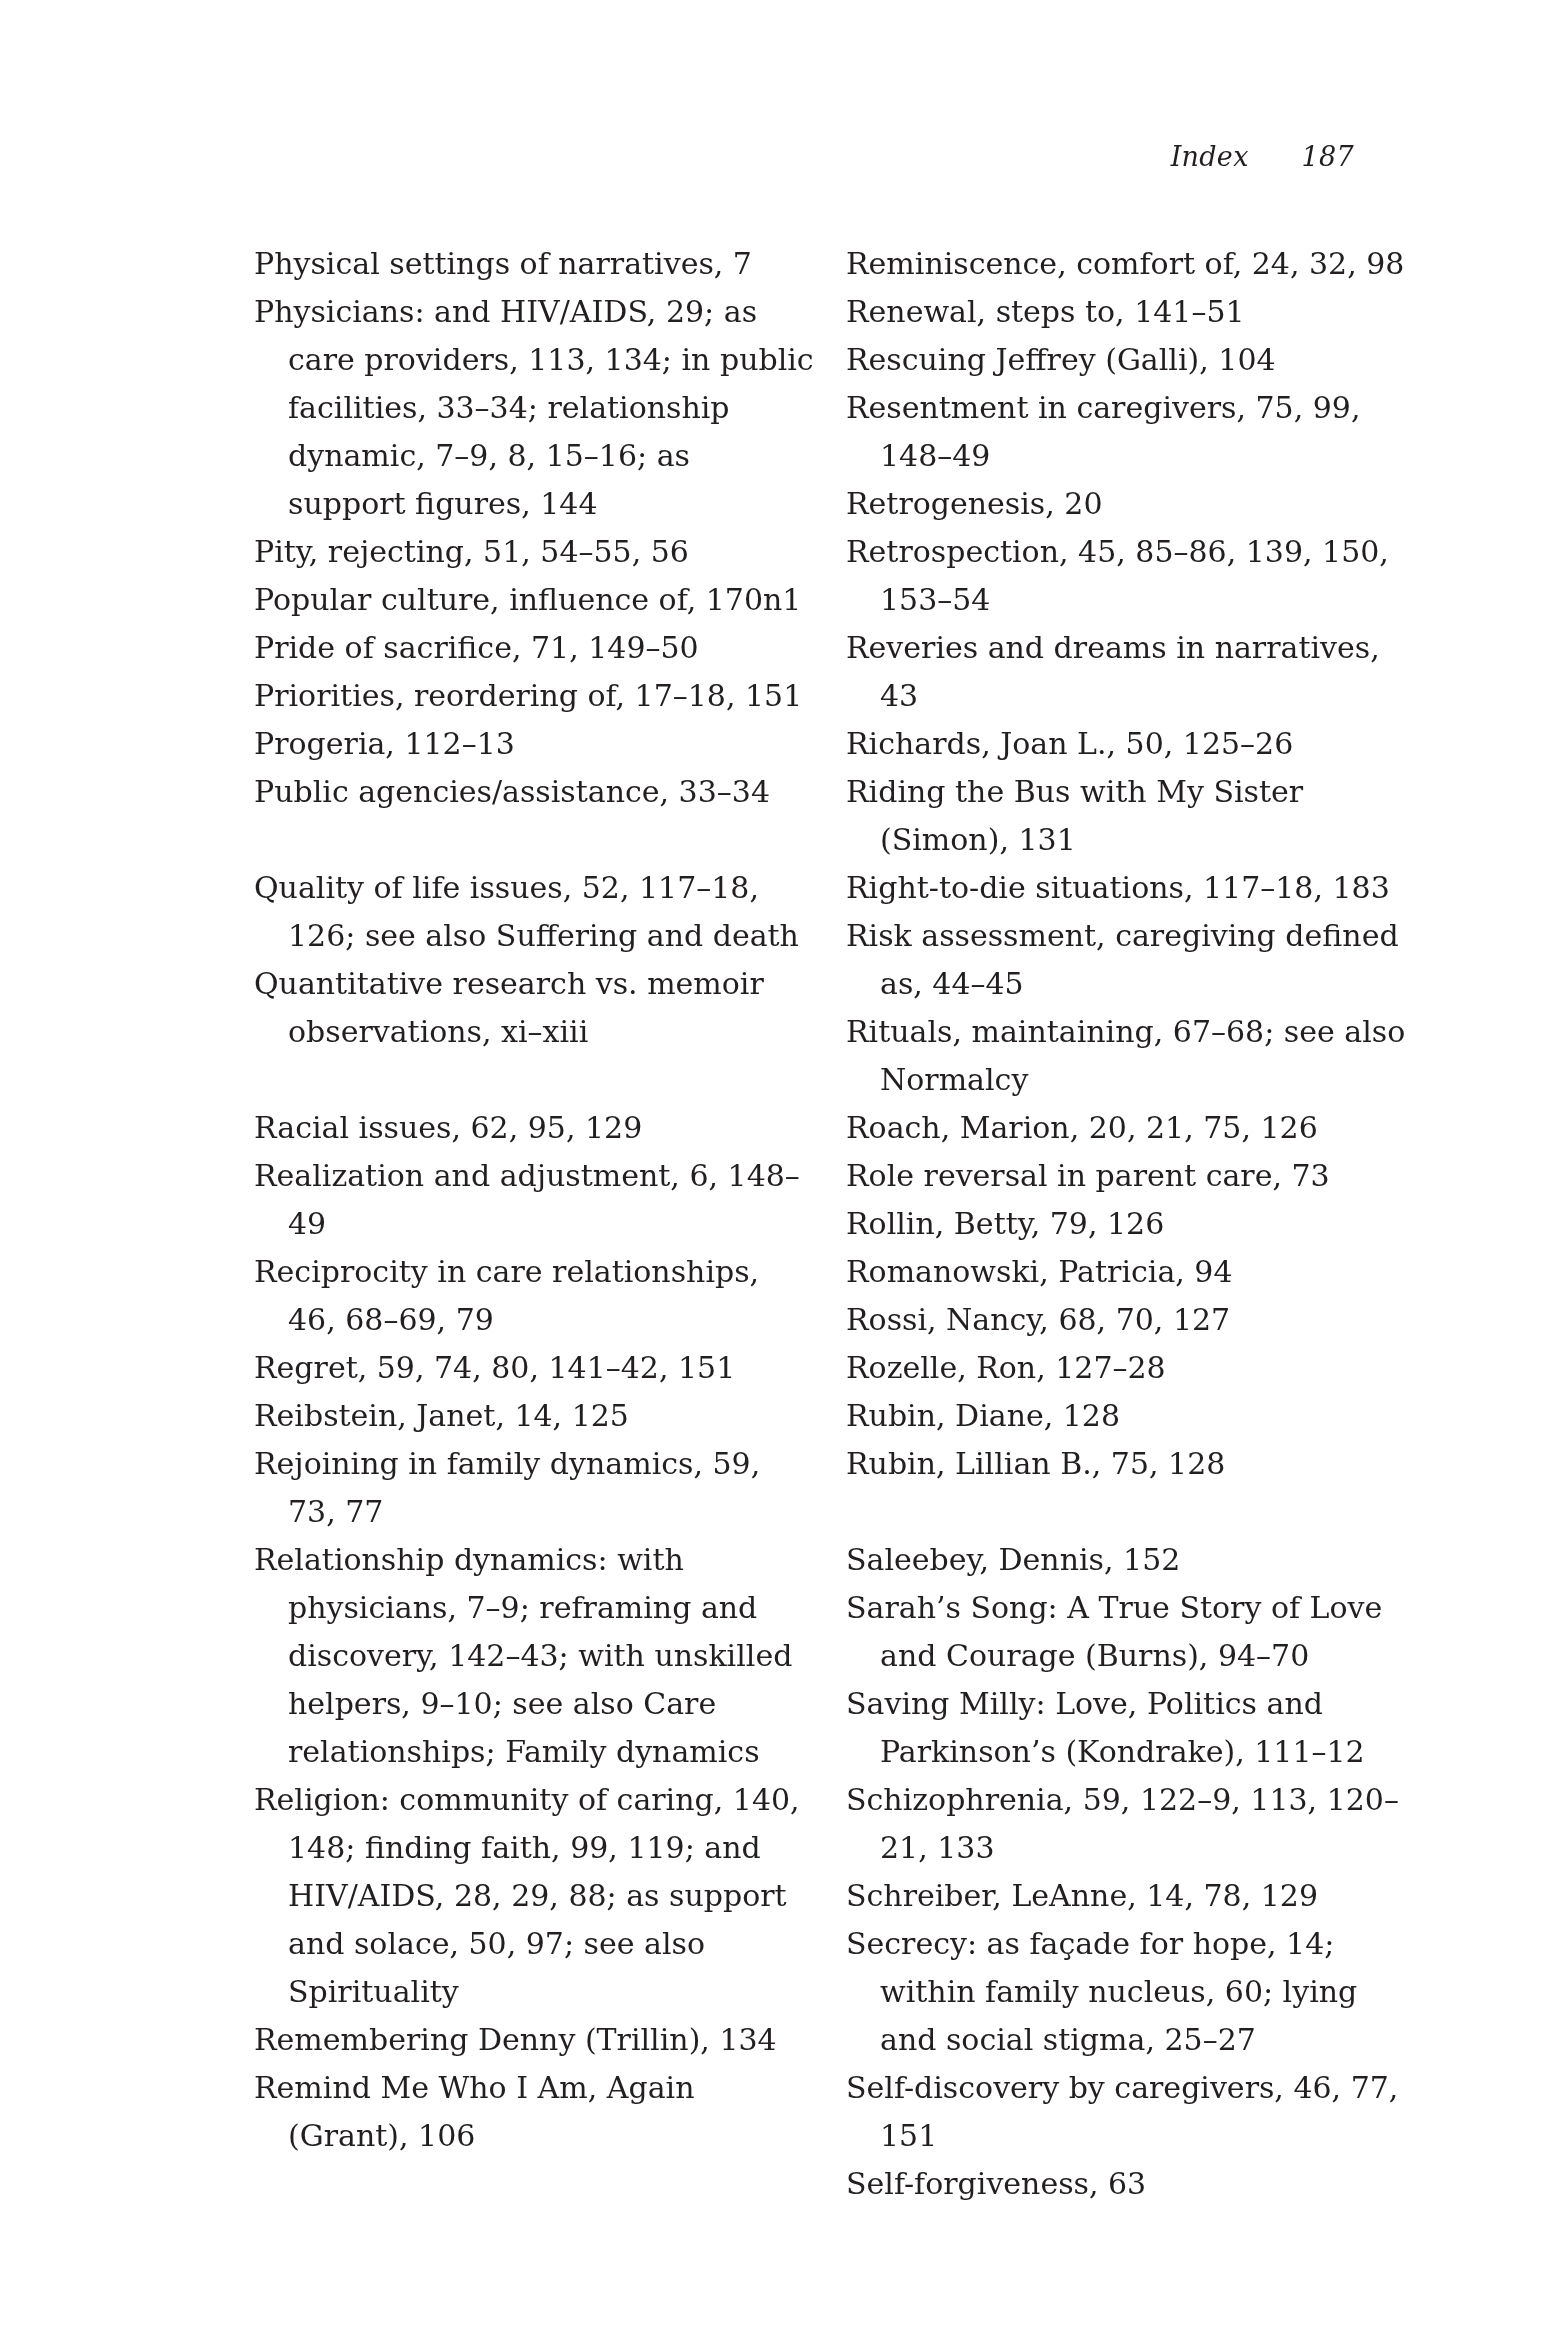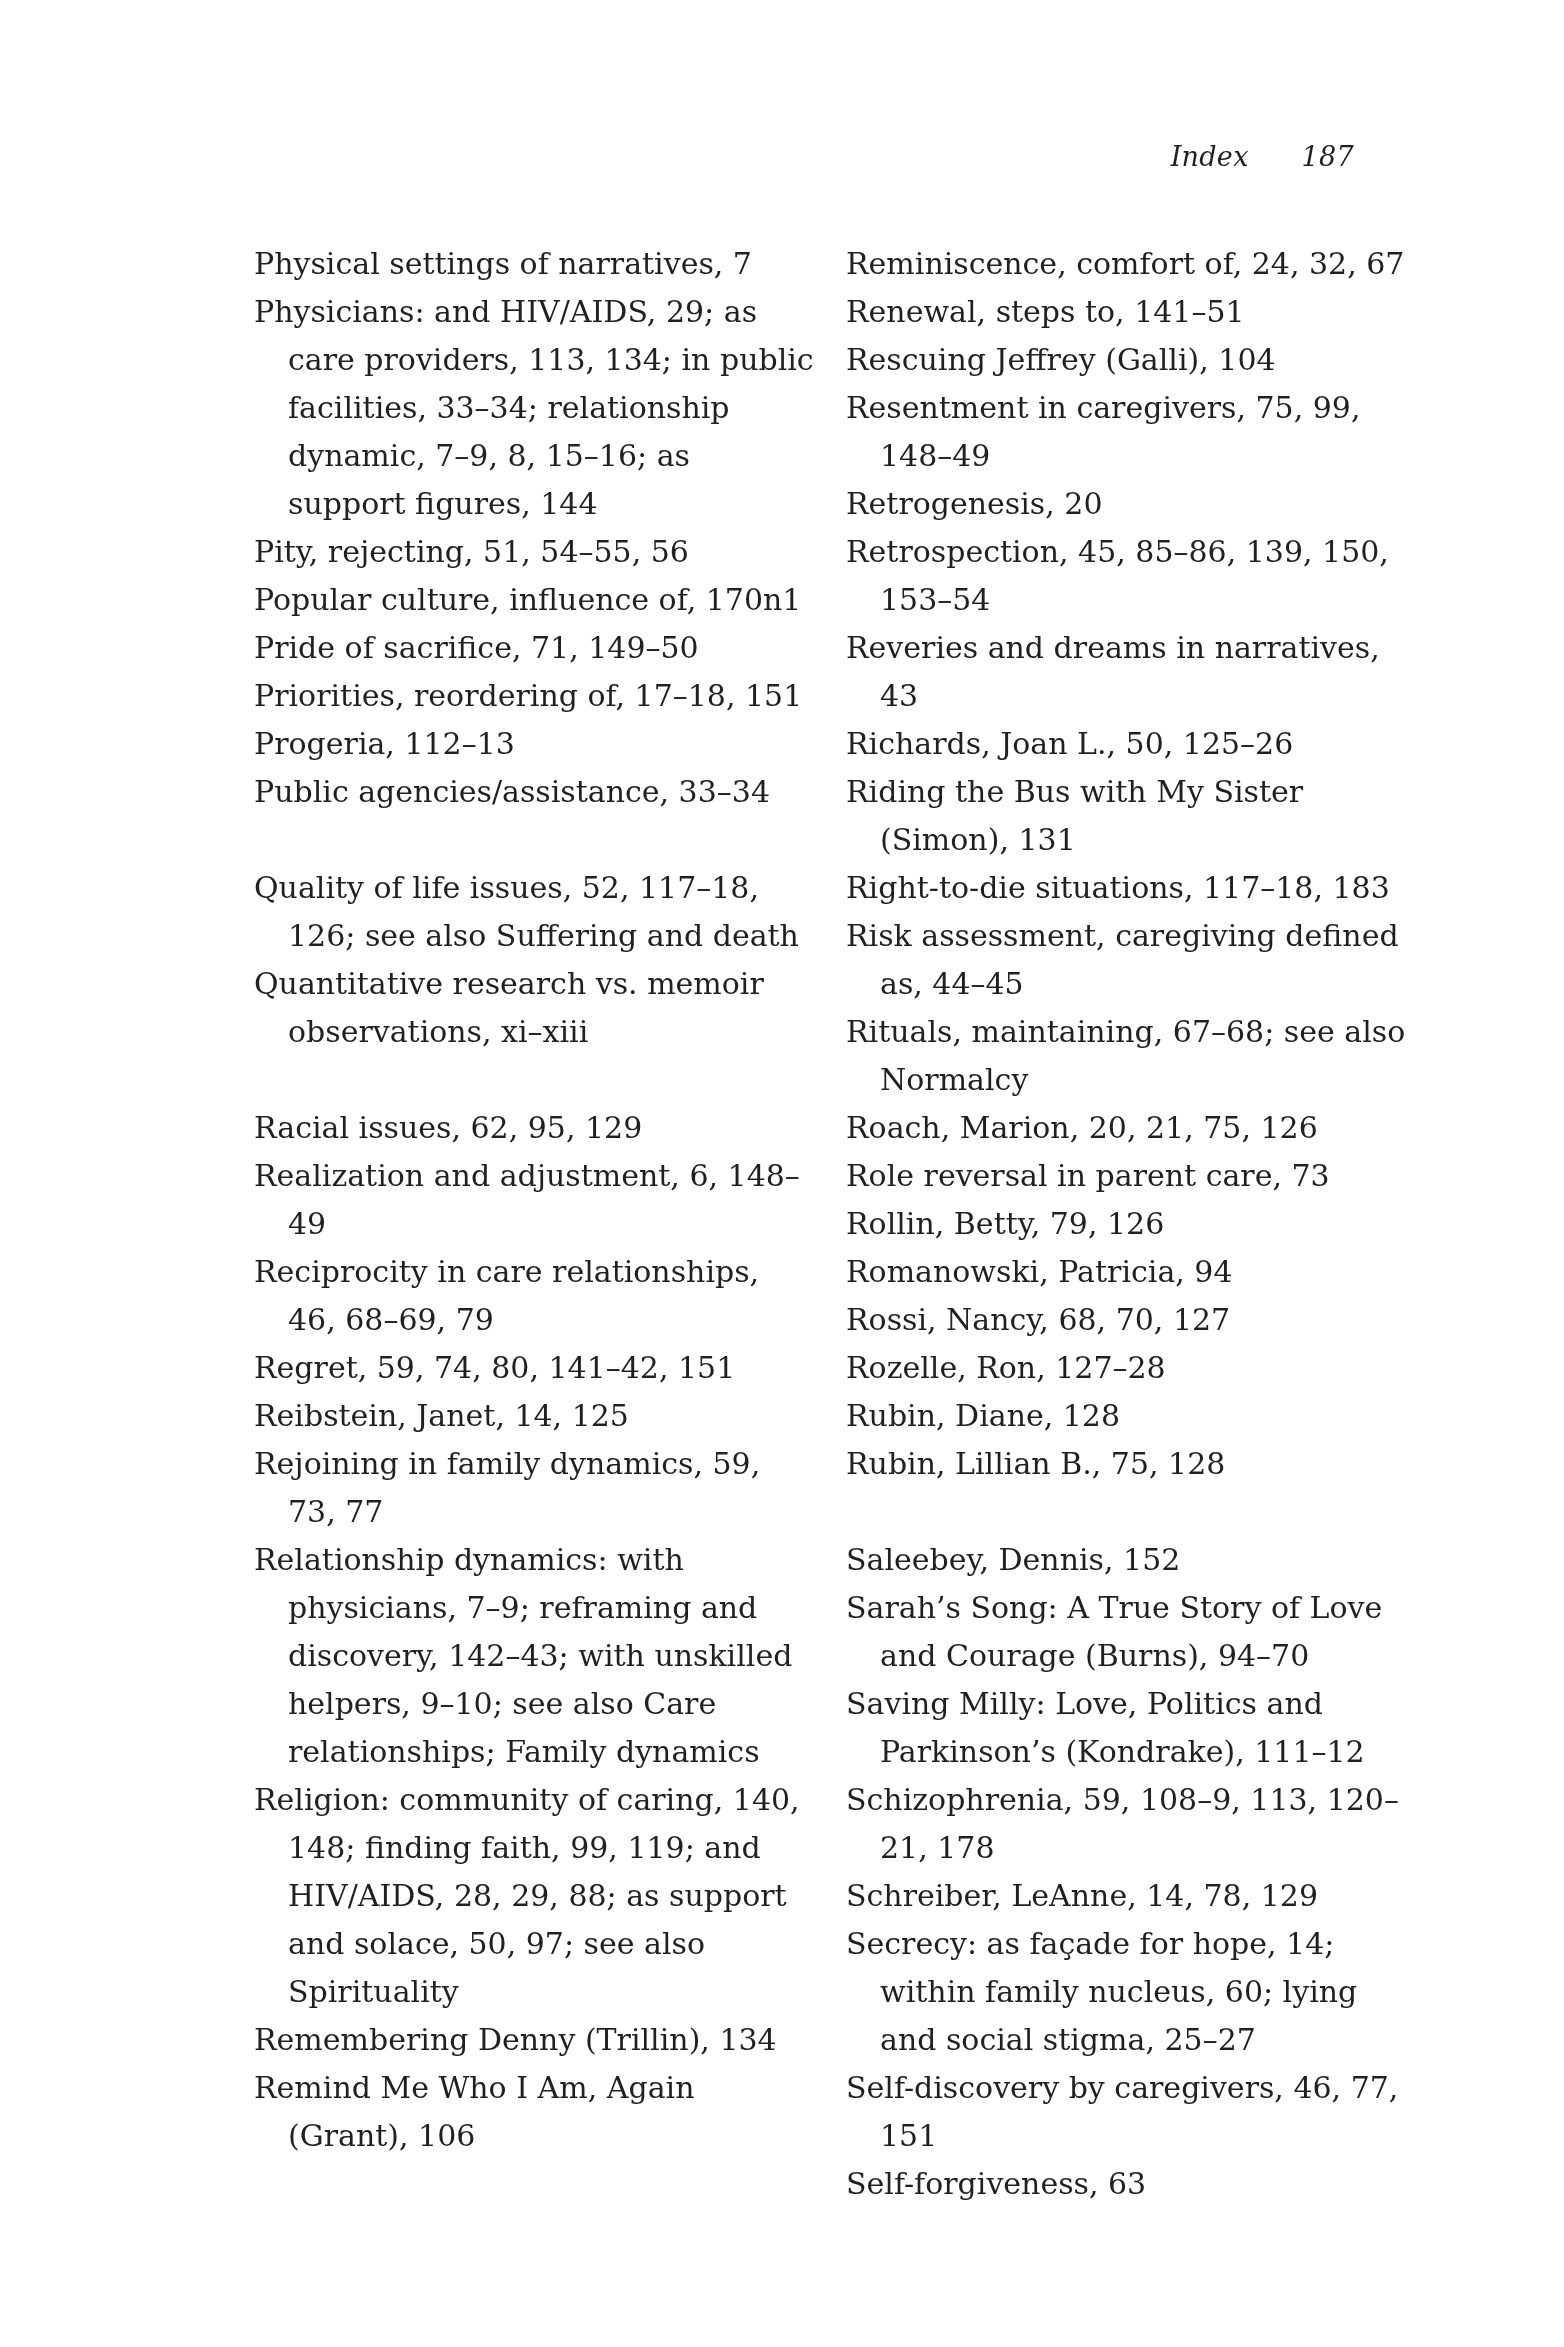--- a/index.html
+++ b/index.html
@@ -41,21 +41,21 @@
     <div class="entry"><span>Reciprocity in care relationships, 46, 68–69, 79</span></div>
     <div class="entry"><span>Regret, 59, 74, 80, 141–42, 151</span></div>
     <div class="entry"><span>Reibstein, Janet, 14, 125</span></div>
     <div class="entry"><span>Rejoining in family dynamics, 59, 73, 77</span></div>
     <div class="entry"><span>Relationship dynamics: with physicians, 7–9; reframing and discovery, 142–43; with unskilled helpers, 9–10; </span><span class="it">see also</span><span> Care relationships; Family dynamics</span></div>
     <div class="entry"><span>Religion: community of caring, 140, 148; finding faith, 99, 119; and HIV/AIDS, 28, 29, 88; as support and solace, 50, 97; </span><span class="it">see also</span><span> Spirituality</span></div>
     <div class="entry"><span class="it">Remembering Denny</span><span> (Trillin), 134</span></div>
     <div class="entry"><span class="it">Remind Me Who I Am, Again</span><span> (Grant), 106</span></div>
   </div>
 <div class="col col-right" id="col-right">
-    <div class="entry"><span>Reminiscence, comfort of, 24, 32, 67</span></div>
+    <div class="entry"><span>Reminiscence, comfort of, 24, 32, 98</span></div>
     <div class="entry"><span>Renewal, steps to, 141–51</span></div>
     <div class="entry"><span class="it">Rescuing Jeffrey</span><span> (Galli), 104</span></div>
     <div class="entry"><span>Resentment in caregivers, 75, 99, 148–49</span></div>
     <div class="entry"><span>Retrogenesis, 20</span></div>
     <div class="entry"><span>Retrospection, 45, 85–86, 139, 150, 153–54</span></div>
     <div class="entry"><span>Reveries and dreams in narratives, 43</span></div>
     <div class="entry"><span>Richards, Joan L., 50, 125–26</span></div>
     <div class="entry"><span class="it">Riding the Bus with My Sister</span><span> (Simon), 131</span></div>
     <div class="entry"><span>Right-to-die situations, 117–18, 183</span></div>
     <div class="entry"><span>Risk assessment, caregiving defined as, 44–45</span></div>
@@ -65,19 +65,19 @@
     <div class="entry"><span>Rollin, Betty, 79, 126</span></div>
     <div class="entry"><span>Romanowski, Patricia, 94</span></div>
     <div class="entry"><span>Rossi, Nancy, 68, 70, 127</span></div>
     <div class="entry"><span>Rozelle, Ron, 127–28</span></div>
     <div class="entry"><span>Rubin, Diane, 128</span></div>
     <div class="entry"><span>Rubin, Lillian B., 75, 128</span></div>
     <div class="gap"></div>
     <div class="entry"><span>Saleebey, Dennis, 152</span></div>
     <div class="entry"><span class="it">Sarah’s Song: A True Story of Love and Courage</span><span> (Burns), 94–70</span></div>
     <div class="entry"><span class="it">Saving Milly: Love, Politics and Parkinson’s</span><span> (Kondrake), 111–12</span></div>
-    <div class="entry"><span>Schizophrenia, 59, 108–9, 113, 120–21, 178</span></div>
+    <div class="entry"><span>Schizophrenia, 59, 122–9, 113, 120–21, 133</span></div>
     <div class="entry"><span>Schreiber, LeAnne, 14, 78, 129</span></div>
     <div class="entry"><span>Secrecy: as façade for hope, 14; within family nucleus, 60; lying and social stigma, 25–27</span></div>
     <div class="entry"><span>Self-discovery by caregivers, 46, 77, 151</span></div>
     <div class="entry"><span>Self-forgiveness, 63</span></div>
   </div>
 
 
 </body></html>

